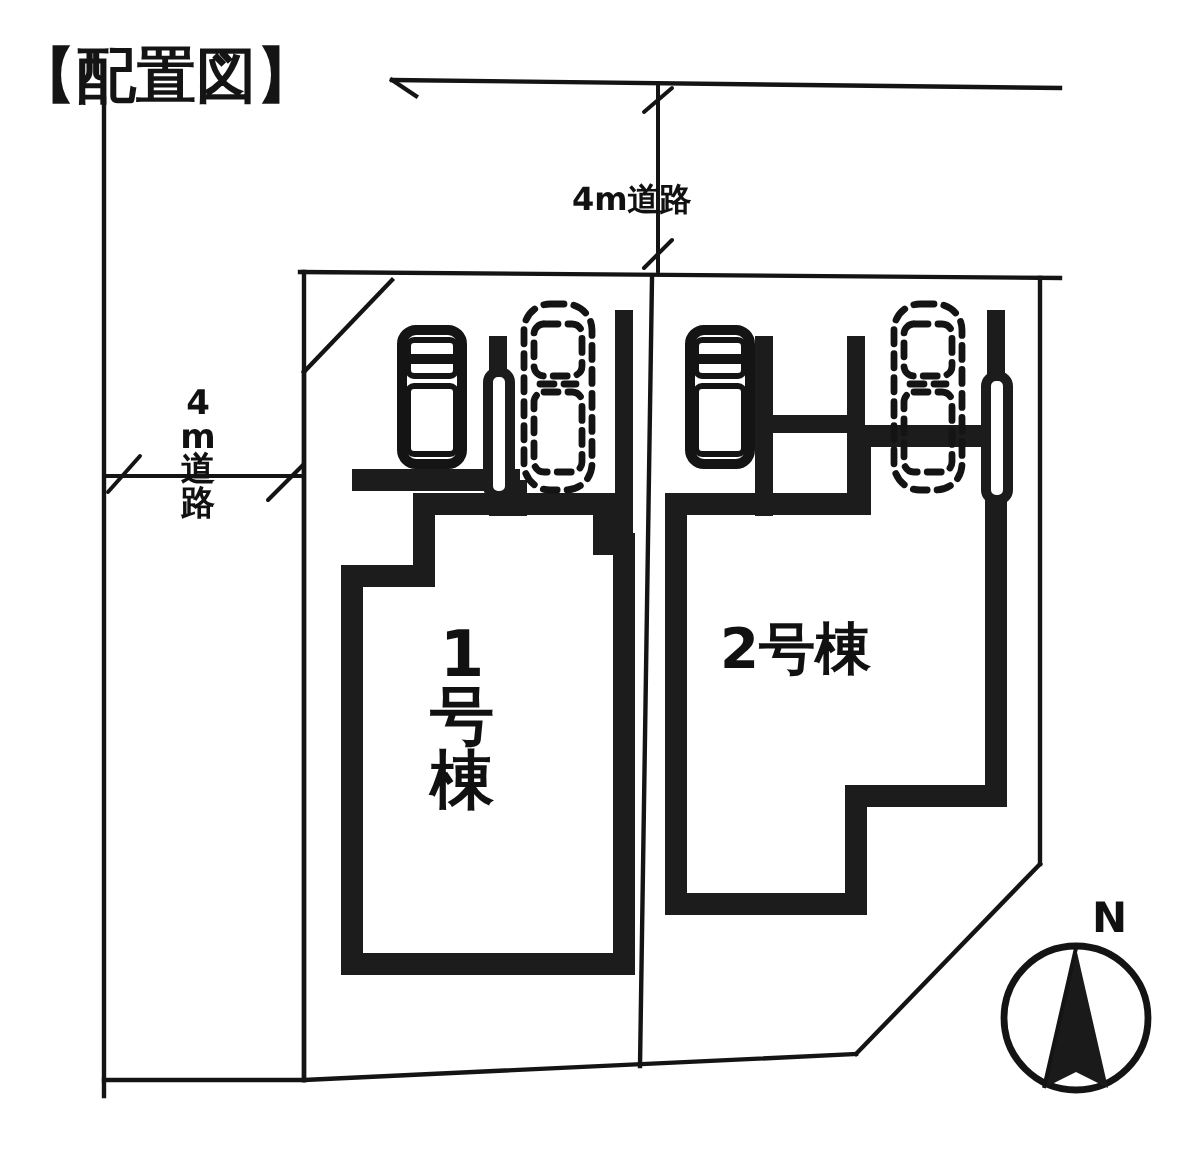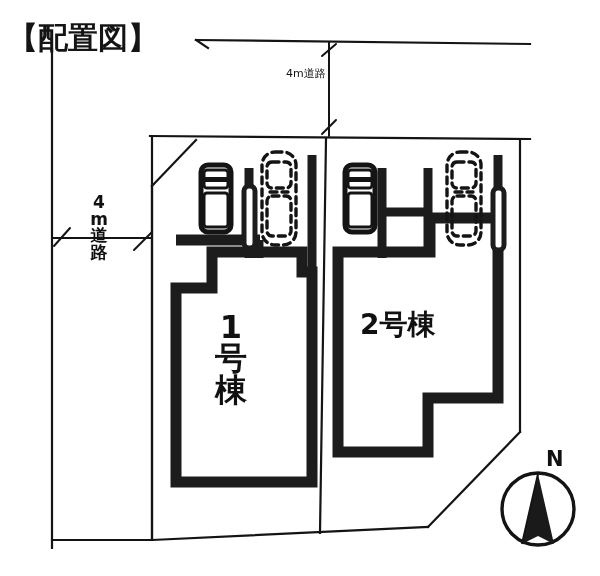--- a/index.html
+++ b/index.html
@@ -20,21 +20,21 @@
     position:absolute;font-weight:bold;color:#111111;
     font-family:"DejaVu Sans","Liberation Sans",sans-serif;
     white-space:nowrap;line-height:1;
   }
   .lbl-vert{
     position:absolute;font-weight:bold;color:#111111;
     font-family:"DejaVu Sans","Liberation Sans",sans-serif;
     line-height:0.98;text-align:center;
   }
   #title{left:8px;top:18px;font-size:30px;}
-  #road-top-label{left:286px;top:68px;font-size:11px;font-weight:normal;}
+  #road-top-label{left:286px;top:92px;font-size:16px;font-weight:bold;}
   #road-left-label{left:88px;top:194px;font-size:17px;width:22px;}
   #bld1-label{left:213px;top:312px;font-size:32px;width:36px;}
   #bld2-label{left:360px;top:311px;font-size:28px;}
   #north-label{left:546px;top:449px;font-size:21px;font-weight:bold;}
 </style>
 </head>
 <body>
 
 <div id="plan-root">
 

